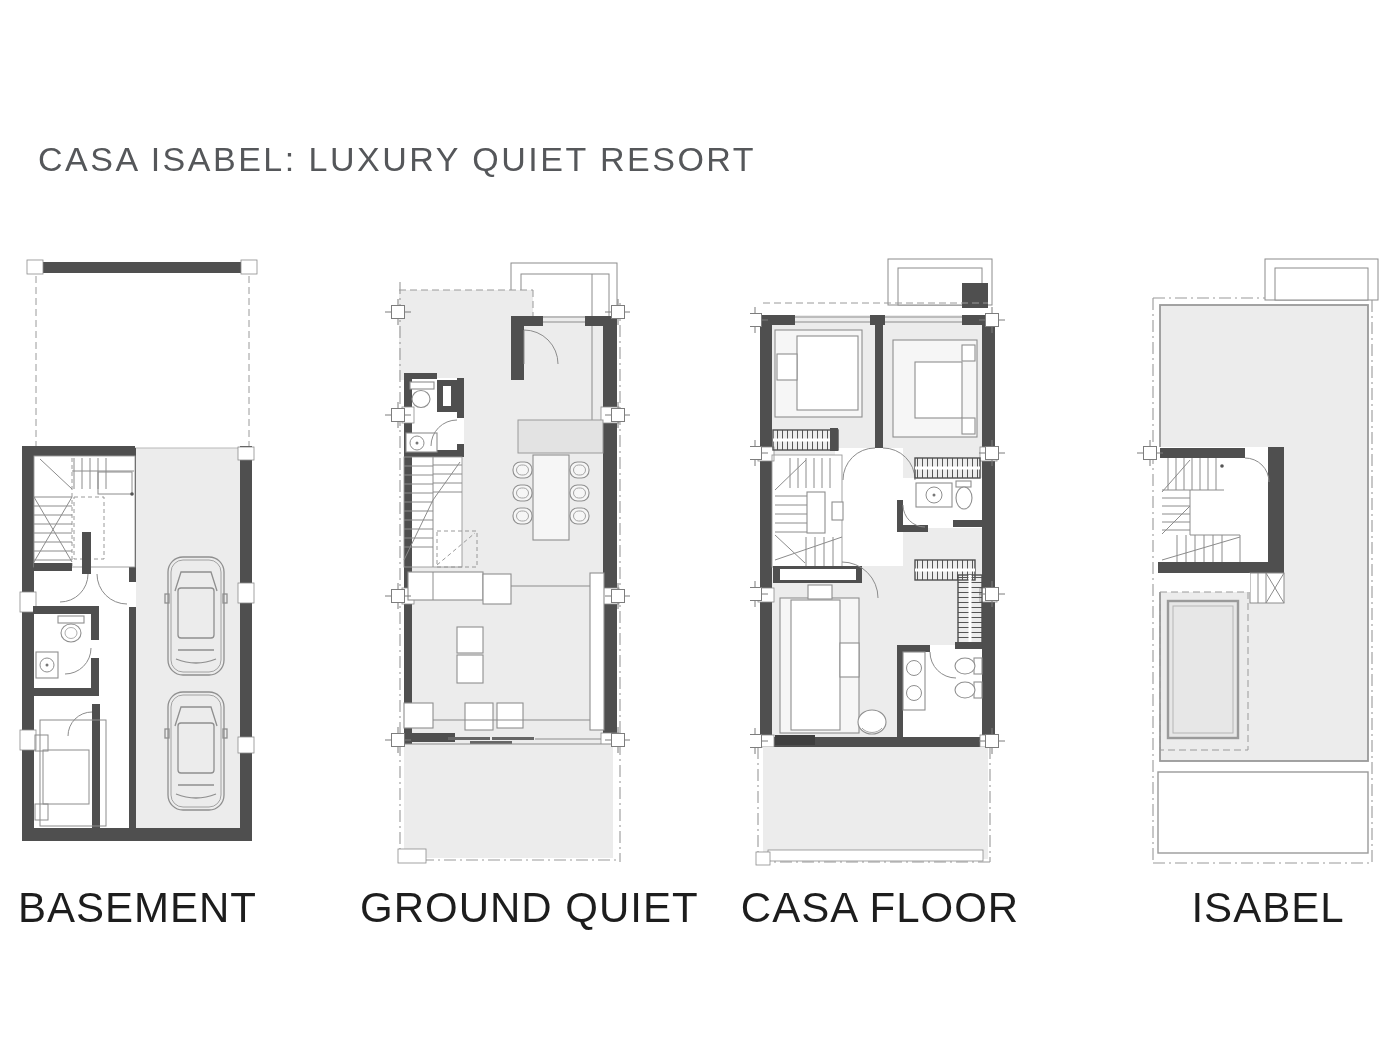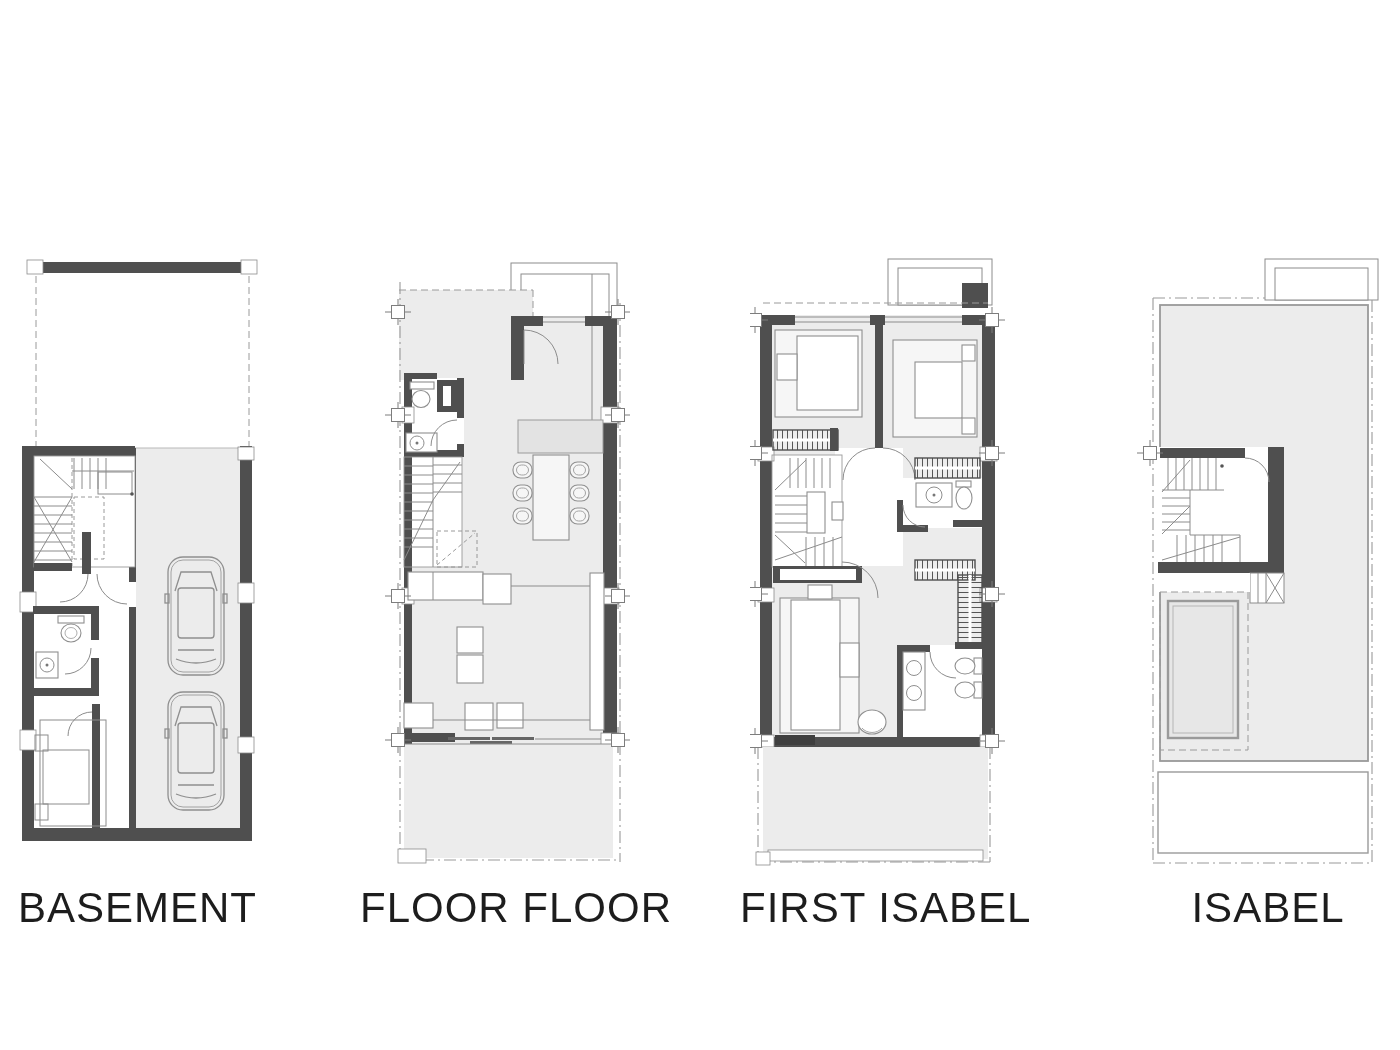--- a/index.html
+++ b/index.html
@@ -26,20 +26,21 @@
   .dashdot{stroke:#9a9a9a;stroke-width:1.1;fill:none;stroke-dasharray:12 4 2 4;}
   .white{fill:#fff;}
   .wgap{fill:#fff;stroke:#8c8c8c;stroke-width:.8;}
   .hatchbox{stroke:#4f4f4f;stroke-width:1.4;}
 </style>
 </head>
 <body>
 
 <div class="canvas">
 
+  <div class="page-title">CASA ISABEL: LUXURY QUIET RESORT</div>
 
   <svg width="0" height="0" style="position:absolute">
     <defs>
       <pattern id="hatchV" patternUnits="userSpaceOnUse" width="5" height="24">
         <line x1="2.5" y1="0" x2="2.5" y2="24" stroke="#555" stroke-width="1"></line>
       </pattern>
       <pattern id="hatchH" patternUnits="userSpaceOnUse" width="24" height="5">
         <line x1="0" y1="2.5" x2="24" y2="2.5" stroke="#555" stroke-width="1"></line>
       </pattern>
       <g id="car" fill="none" stroke="#8f8f8f" stroke-width="1.3">
@@ -536,22 +537,22 @@
       <rect x="1158" y="772" width="210" height="81" fill="#fff" stroke="#9a9a9a" stroke-width="1.4"></rect>
 
       <use href="#colmark" x="1150" y="453"></use>
     </svg>
   </figure>
 
   <figure class="plan" style="left:15px;top:884px;width:245px">
     <figcaption class="floor-label">BASEMENT</figcaption>
   </figure>
   <figure class="plan" style="left:360px;top:884px;width:300px">
-    <figcaption class="floor-label">FLOOR FLOOR</figcaption>
+    <figcaption class="floor-label">GROUND QUIET</figcaption>
   </figure>
   <figure class="plan" style="left:740px;top:884px;width:280px">
-    <figcaption class="floor-label">FIRST ISABEL</figcaption>
+    <figcaption class="floor-label">CASA FLOOR</figcaption>
   </figure>
   <figure class="plan" style="left:1140px;top:884px;width:256px">
     <figcaption class="floor-label">ISABEL</figcaption>
   </figure>
 
 </div>
 
 </body></html>

